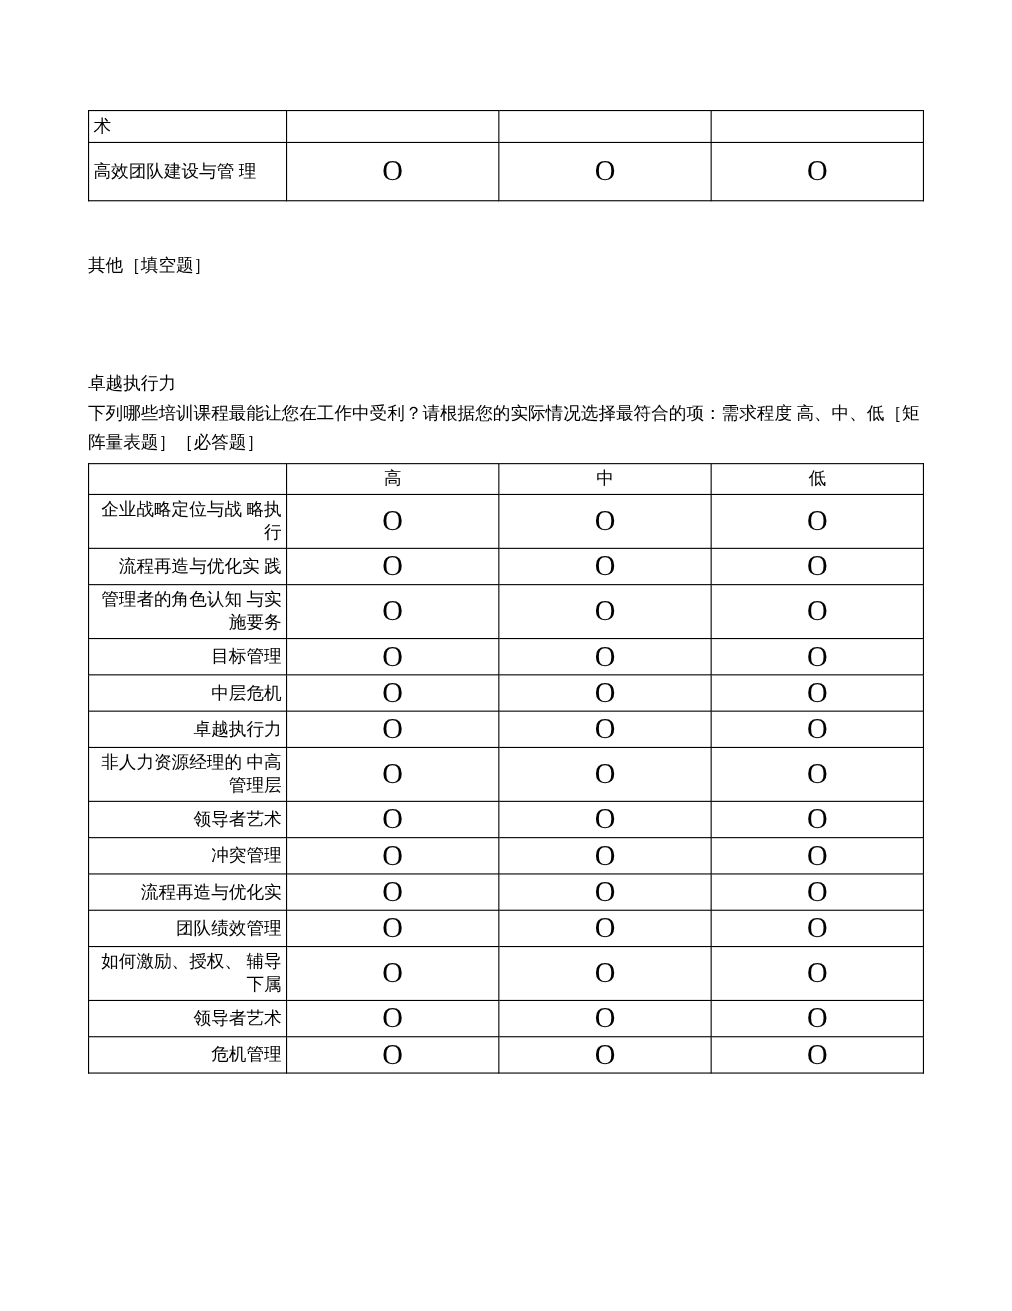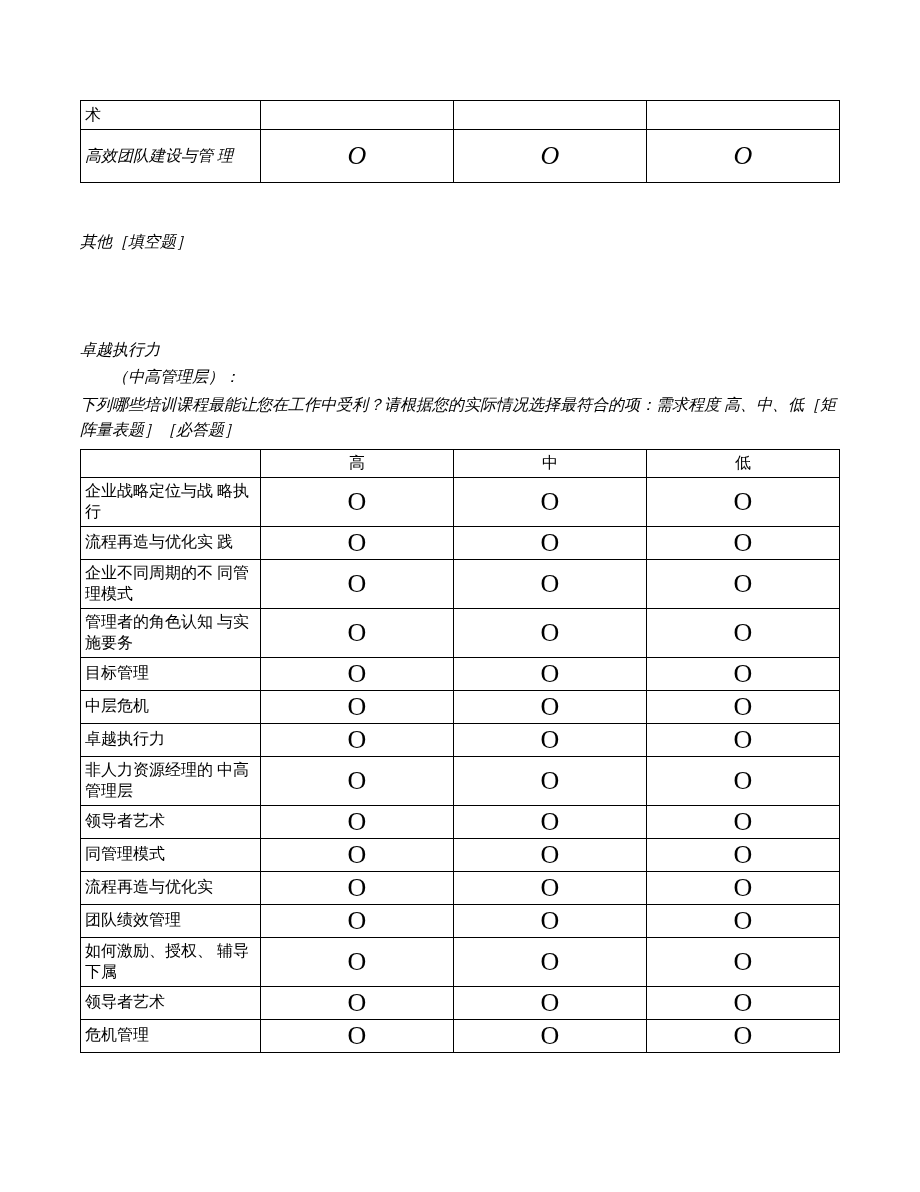--- a/index.html
+++ b/index.html
@@ -30,48 +30,46 @@
     text-align: left;
   }
   table.first-table .opt-col {
     text-align: center;
     font-family: "Times New Roman", serif;
     font-size: 26px;
     line-height: 1;
   }
   table.first-table tr.tall td {
     height: 48px;
-    font-style: italic;
   }
   .gap {
     height: 40px;
   }
   .para {
     margin: 6px 0;
     line-height: 1.6;
-    font-style: italic;
   }
   .indent {
     text-indent: 2em;
   }
   .biggap {
     height: 70px;
   }
   table.matrix th, table.matrix td {
     border: 1px solid #000;
     padding: 3px 4px;
     vertical-align: middle;
   }
   table.matrix th {
     font-weight: normal;
     text-align: center;
   }
   table.matrix .label-col {
     width: 180px;
-    text-align: left;
+    text-align: right;
   }
   table.matrix .opt-col {
     text-align: center;
     font-family: "Times New Roman", serif;
     font-size: 26px;
     line-height: 1;
   }
   table.matrix td.opt-col, table.matrix th.opt-col-h {
     text-align: center;
   }
@@ -107,21 +105,20 @@
   </tbody>
     </table>
 
   <div class="gap"></div>
 
   <div class="para">其他［填空题］</div>
 
   <div class="biggap"></div>
 
   <div class="para">卓越执行力</div>
-  <div class="para indent" style="margin-top:-4px;">（中高管理层）：</div>
   <div class="para" style="margin-top:-4px;">下列哪些培训课程最能让您在工作中受利？请根据您的实际情况选择最符合的项：需求程度 高、中、低［矩阵量表题］［必答题］</div>
 
   <table class="matrix">
     <colgroup>
       <col style="width:180px">
       <col>
       <col>
       <col>
     </colgroup>
     <thead>
@@ -139,26 +136,20 @@
           <td class="opt-col">O</td>
           <td class="opt-col">O</td>
         </tr>
         <tr>
           <td class="label-col">流程再造与优化实 践</td>
           <td class="opt-col">O</td>
           <td class="opt-col">O</td>
           <td class="opt-col">O</td>
         </tr>
         <tr>
-          <td class="label-col">企业不同周期的不 同管理模式</td>
-          <td class="opt-col">O</td>
-          <td class="opt-col">O</td>
-          <td class="opt-col">O</td>
-        </tr>
-        <tr>
           <td class="label-col">管理者的角色认知 与实施要务</td>
           <td class="opt-col">O</td>
           <td class="opt-col">O</td>
           <td class="opt-col">O</td>
         </tr>
         <tr>
           <td class="label-col">目标管理</td>
           <td class="opt-col">O</td>
           <td class="opt-col">O</td>
           <td class="opt-col">O</td>
@@ -181,21 +172,21 @@
           <td class="opt-col">O</td>
           <td class="opt-col">O</td>
         </tr>
         <tr>
           <td class="label-col">领导者艺术</td>
           <td class="opt-col">O</td>
           <td class="opt-col">O</td>
           <td class="opt-col">O</td>
         </tr>
         <tr>
-          <td class="label-col">同管理模式</td>
+          <td class="label-col">冲突管理</td>
           <td class="opt-col">O</td>
           <td class="opt-col">O</td>
           <td class="opt-col">O</td>
         </tr>
         <tr>
           <td class="label-col">流程再造与优化实</td>
           <td class="opt-col">O</td>
           <td class="opt-col">O</td>
           <td class="opt-col">O</td>
         </tr>

